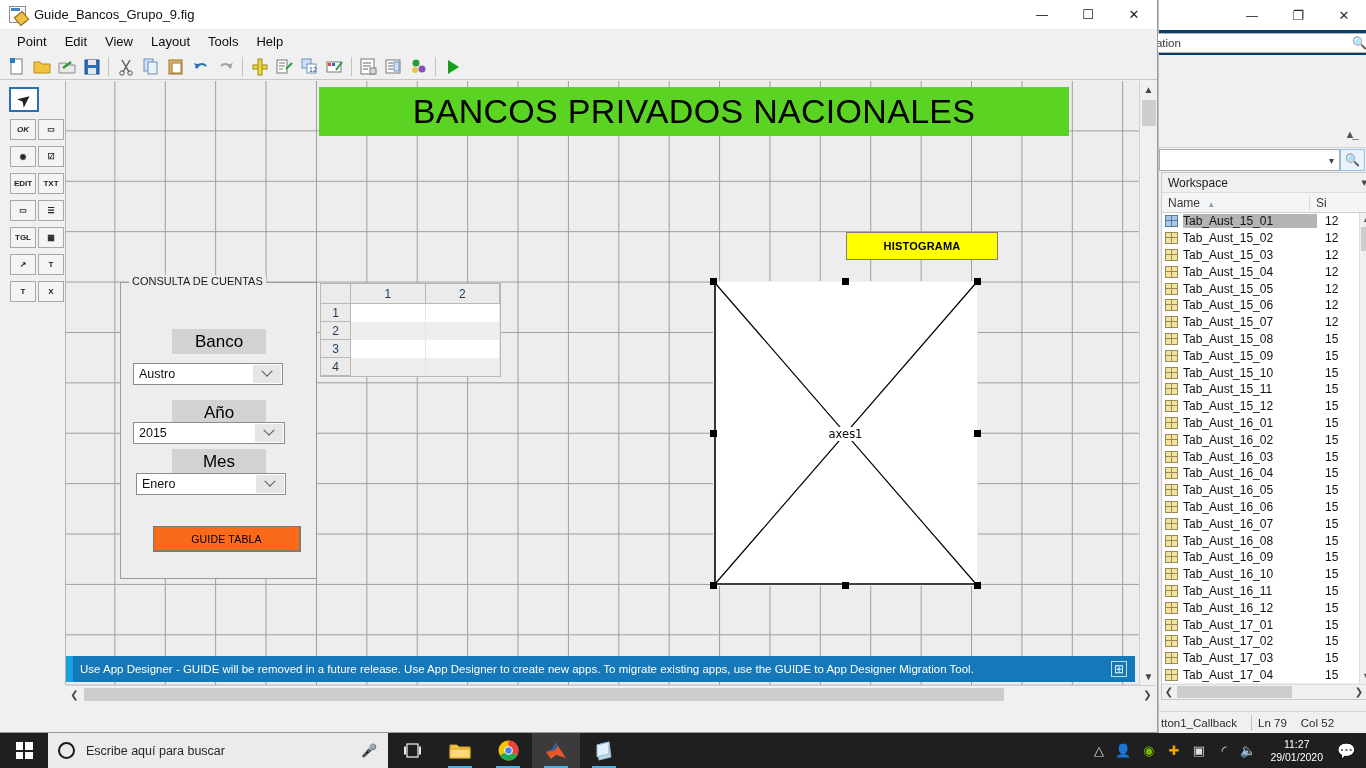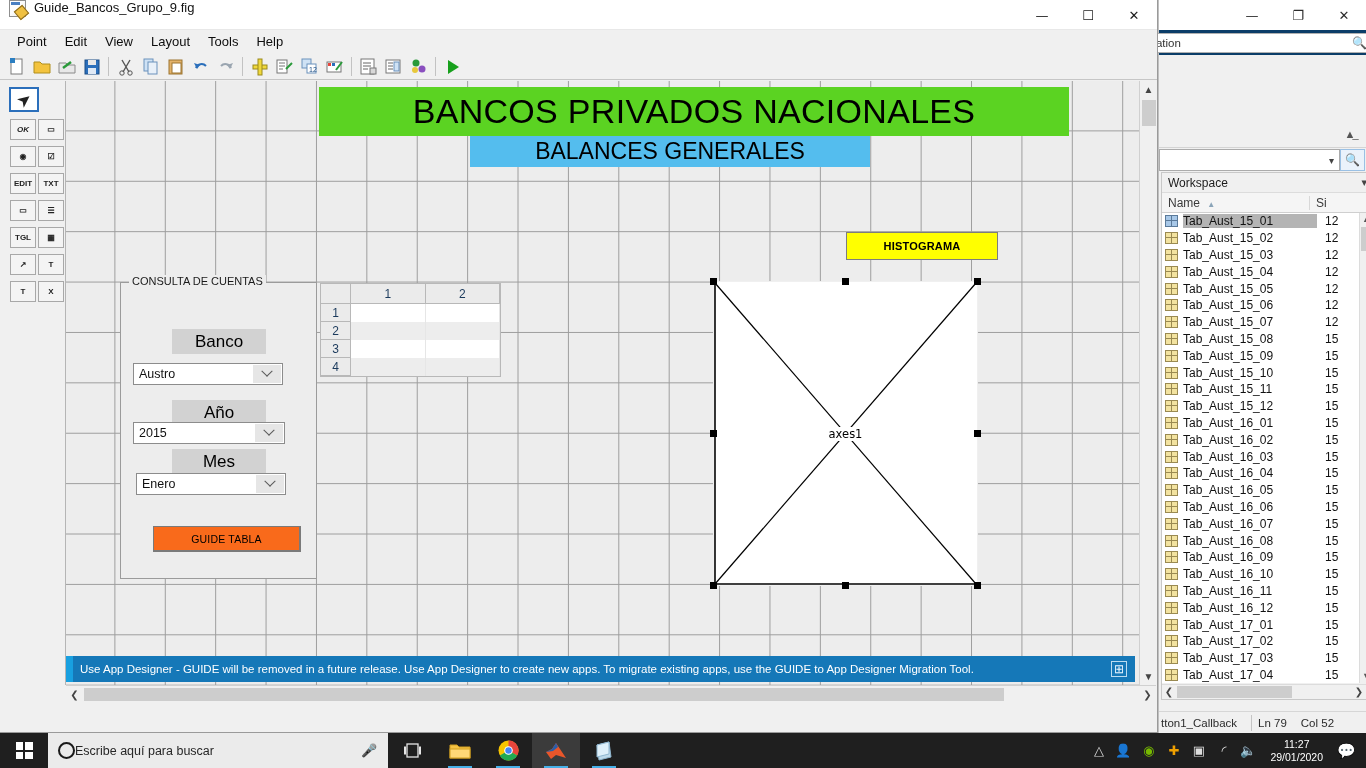--- a/index.html
+++ b/index.html
@@ -125,21 +125,21 @@
   .mb-status .cb { width: 86px; overflow: hidden; white-space: nowrap; padding-left: 2px; }
   .mb-status .sep { width: 1px; height: 16px; background: #c4c4c4; margin: 0 6px; }
   .mb-status .ln { margin-right: 14px; }
 
   
   .guide-win {
     position: absolute; left: 0; top: 0; width: 1158px; height: 733px;
     background: #f0f0f0; border: 1px solid #9a9a9a; border-top: none; border-left: none;
   }
   .g-titlebar {
-    height: 30px; background: #ffffff; display: flex; 
+    height: 30px; background: #ffffff; display: flex; align-items: center;
     border-bottom: 1px solid #e8e8e8;
   }
   .g-titlebar .ico {
     width: 17px; height: 17px; margin-left: 9px; margin-right: 8px;
     background: linear-gradient(135deg,#fdfdfd 45%, #e4e4e4 100%);
     border: 1px solid #8f8f8f; position: relative; flex: 0 0 auto;
   }
   .g-titlebar .ico::before {
     content:''; position:absolute; left:1px; top:1px; width:9px; height:3px; background:#4a7fc1;
   }
@@ -341,21 +341,21 @@
     width: 48px; height: 35px; display: flex; align-items: center; justify-content: center;
   }
   .winlogo { width: 17px; height: 17px; display: grid; grid-template-columns: 1fr 1fr;
     grid-template-rows: 1fr 1fr; gap: 2px; }
   .winlogo i { background: #fff; display: block; }
   .tb-search {
     width: 340px; height: 35px; background: #ebebeb; display: flex; align-items: center;
     padding: 0 10px; position: relative;
   }
   .tb-search .circ { width: 17px; height: 17px; border: 2px solid #1a1a1a; border-radius: 50%; }
-  .tb-search .ph { flex: 1; font-size: 12.5px; color: #262626; }
+  .tb-search .ph { flex: 1; font-size: 12.5px; color: #262626; padding-left: 11px; }
   .tb-search .mic { font-size: 13px; color: #333; }
   .tb-ico {
     width: 48px; height: 35px; display: flex; align-items: center; justify-content: center;
     position: relative;
   }
   .tb-ico.active { background: #3b3b3b; }
   .tb-ico .under { position: absolute; bottom: 0; left: 12px; width: 24px; height: 2px; background: #46b0e8; }
   .tray { margin-left: auto; display: flex; align-items: center; height: 35px; padding-right: 4px; }
   .tray-ico { width: 25px; display: flex; align-items: center; justify-content: center; color: #ddd; font-size: 13px; }
   .clock {
@@ -753,21 +753,20 @@
           <span>X</span>
         </div>
       </div>
 
     <div class="canvas-wrap">
       <div class="grid"></div>
 
       <div class="fig-area">
 
         <div class="banner-green">BANCOS PRIVADOS NACIONALES</div>
-        <div class="banner-blue">BALANCES GENERALES</div>
 
         <div class="histo-btn">HISTOGRAMA</div>
 
         <div class="panel">
           <div class="panel-title">CONSULTA DE CUENTAS</div>
 
           <div class="lbl" style="left:51px; top:46px; width:94px; height:25px;">Banco</div>
           <div class="popup" style="left:12px; top:80px; width:150px; height:22px;">
             <span>Austro</span>
             <span class="arrow-box">

